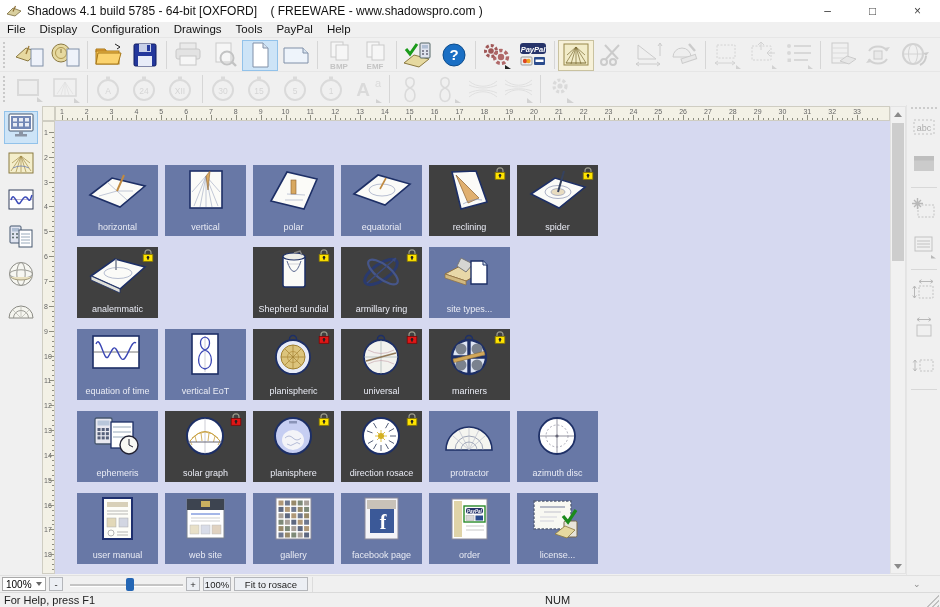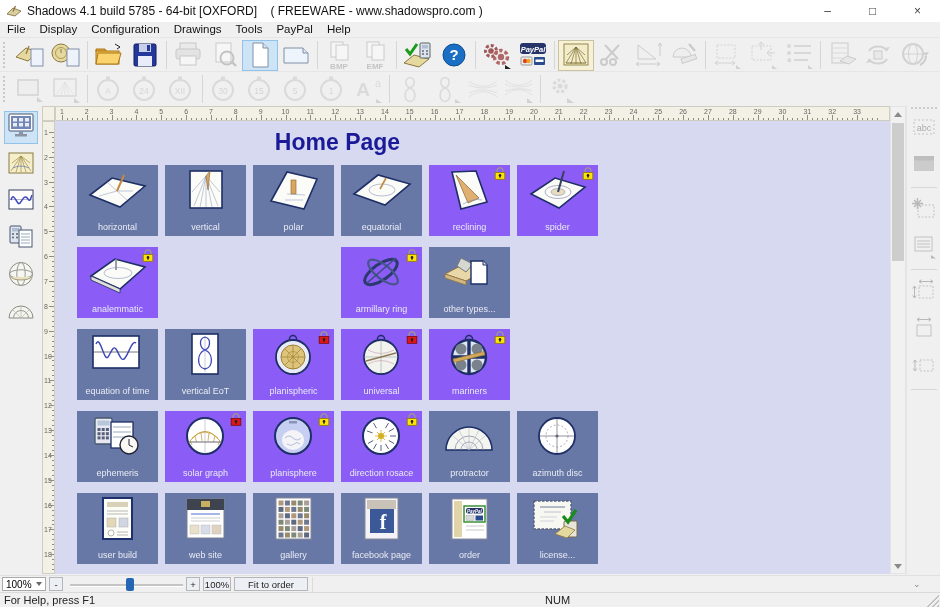--- a/index.html
+++ b/index.html
@@ -34,21 +34,21 @@
   .h-ruler{position:absolute;left:55px;top:106px;width:835px;height:15px;background:#f3f1e6;border:1px solid #cfcdc2;box-sizing:border-box;overflow:hidden;}
   .v-ruler{position:absolute;left:42px;top:121px;width:13px;height:453px;background:#f3f1e6;border:1px solid #cfcdc2;box-sizing:border-box;overflow:hidden;}
   .h-tick{position:absolute;bottom:0;width:1px;background:#8d8d80;}
   .v-tick{position:absolute;right:0;height:1px;background:#8d8d80;}
   .h-num{position:absolute;top:1px;font-size:7px;color:#666;transform:translateX(-50%);}
   .v-num{position:absolute;left:1px;font-size:7px;color:#666;transform:translateY(-50%);}
   .canvas{position:absolute;left:55px;top:121px;width:835px;height:453px;background:#d6d9f0;overflow:hidden;}
   .page-title{position:absolute;left:22px;top:8px;width:521px;text-align:center;font-size:23px;font-weight:bold;}
   
   .tile{position:absolute;width:81px;height:71px;background:#6878a6;cursor:pointer;border:0;padding:0;}
-  .tile.locked{background:#8b5cf6;}
+  .tile.locked{background:#404040;}
   .tile .t-icon{position:absolute;left:50%;top:3px;transform:translateX(-50%);}
   .tile .t-label{position:absolute;left:0;right:0;bottom:4px;text-align:center;font-size:9px;color:#e9ebf4;}
   .tile .lock{position:absolute;top:2px;right:3px;width:14px;height:13px;}
   
   .v-scroll{position:absolute;left:890px;top:106px;width:16px;height:468px;background:#f1f1f1;border:1px solid #e3e3e3;box-sizing:border-box;}
   .sc-arrow{position:absolute;left:0;width:14px;height:14px;display:flex;align-items:center;justify-content:center;}
   .sc-thumb{position:absolute;left:1px;width:12px;background:#cdcdcd;}
   
   .right-toolbar{position:absolute;left:906px;top:105px;width:34px;height:470px;background:#f0f0f0;border-left:1px solid #e5e5e5;}
   .rt-btn{position:absolute;left:2px;width:30px;height:30px;display:flex;align-items:center;justify-content:center;background:transparent;border:0;padding:0;}
@@ -851,21 +851,20 @@
     <div class="v-tick" style="top: 417.39px; width: 2.5px;"></div>
     <div class="v-tick" style="top: 422.36px; width: 2.5px;"></div>
     <div class="v-tick" style="top: 427.33px; width: 2.5px;"></div>
     <span class="v-num" style="top: 432.3px;">18</span>
     <div class="v-tick" style="top: 432.3px; width: 5px;"></div>
     <div class="v-tick" style="top: 437.27px; width: 2.5px;"></div>
     <div class="v-tick" style="top: 442.24px; width: 2.5px;"></div>
     <div class="v-tick" style="top: 447.21px; width: 2.5px;"></div>
   </div>
 <div class="canvas" id="canvas">
-  <div class="page-title" style="color: rgb(26, 26, 153);">Home Page</div>
 <button class="tile" style="left: 22px; top: 44px;">
       <span class="t-icon"><svg width="62" height="46" viewBox="0 0 62 46">
           <polygon points="3,27 25,10 58,18 33,39" fill="#fbfbf8" stroke="#1d2f66" stroke-width="1.6"></polygon>
           <path d="M30 23 L12 28 M30 23 L46 23 M30 23 L40 32 M30 23 L20 14" stroke="#9aa4c0" stroke-width=".6" fill="none"></path>
           <line x1="30" y1="23" x2="37" y2="7" stroke="#c08a40" stroke-width="2"></line>
         </svg></span>
       <span class="t-label">horizontal</span>
     </button>
     <button class="tile" style="left: 110px; top: 44px;">
       <span class="t-icon"><svg width="62" height="46" viewBox="0 0 62 46">
@@ -928,44 +927,60 @@
           <line x1="29" y1="20" x2="29" y2="9" stroke="#808898" stroke-width="1.6"></line>
         </svg></span>
       <span class="lock"><svg width="14" height="13" viewBox="0 0 14 13">
           <path d="M4 5.5 V3.8 a3 3 0 0 1 6 0 V5.5" fill="none" stroke="#9a9a8a" stroke-width="1.2"></path>
           <rect x="2.2" y="5.5" width="9.6" height="6.8" fill="#ffe400" stroke="#8a7a00" stroke-width=".8"></rect>
           <circle cx="7" cy="8.4" r="1.3" fill="#222"></circle>
           <rect x="6.4" y="8.8" width="1.2" height="2" fill="#222"></rect>
         </svg></span>
       <span class="t-label">analemmatic</span>
     </button>
-    <button class="tile locked" style="left: 286px; top: 126px;">
-      <span class="t-icon"><svg width="62" height="46" viewBox="0 0 62 46">
-          <ellipse cx="30" cy="22" rx="19" ry="8" transform="rotate(-35 30 22)" fill="none" stroke="#2a3a6e" stroke-width="3"></ellipse>
-          <ellipse cx="32" cy="22" rx="18" ry="7" transform="rotate(38 32 22)" fill="none" stroke="#46568a" stroke-width="2.2"></ellipse>
-          <line x1="16" y1="33" x2="45" y2="8" stroke="#3a4a7e" stroke-width="1.4"></line>
-          <polygon points="45,8 41,9 44,12" fill="#3a4a7e"></polygon>
+    <button class="tile locked" style="left: 198px; top: 126px;">
+      <span class="t-icon"><svg width="62" height="46" viewBox="0 0 62 46">
+          <rect x="20" y="6" width="22" height="31" rx="2" fill="#fbfbf8" stroke="#1d2f66" stroke-width="1.5"></rect>
+          <ellipse cx="31" cy="6.5" rx="11" ry="3.5" fill="#efefe8" stroke="#1d2f66" stroke-width="1.2"></ellipse>
+          <path d="M24 11 Q31 32 38 11" fill="none" stroke="#5a6890" stroke-width="1"></path>
+          <path d="M31 3 l6 -2 2 4" fill="none" stroke="#888" stroke-width="1.4"></path>
+          <line x1="24" y1="14" x2="38" y2="14" stroke="#aab" stroke-width=".5"></line>
         </svg></span>
       <span class="lock"><svg width="14" height="13" viewBox="0 0 14 13">
           <path d="M4 5.5 V3.8 a3 3 0 0 1 6 0 V5.5" fill="none" stroke="#9a9a8a" stroke-width="1.2"></path>
           <rect x="2.2" y="5.5" width="9.6" height="6.8" fill="#ffe400" stroke="#8a7a00" stroke-width=".8"></rect>
           <circle cx="7" cy="8.4" r="1.3" fill="#222"></circle>
           <rect x="6.4" y="8.8" width="1.2" height="2" fill="#222"></rect>
         </svg></span>
+      <span class="t-label">Shepherd sundial</span>
+    </button>
+    <button class="tile locked" style="left: 286px; top: 126px;">
+      <span class="t-icon"><svg width="62" height="46" viewBox="0 0 62 46">
+          <ellipse cx="30" cy="22" rx="19" ry="8" transform="rotate(-35 30 22)" fill="none" stroke="#2a3a6e" stroke-width="3"></ellipse>
+          <ellipse cx="32" cy="22" rx="18" ry="7" transform="rotate(38 32 22)" fill="none" stroke="#46568a" stroke-width="2.2"></ellipse>
+          <line x1="16" y1="33" x2="45" y2="8" stroke="#3a4a7e" stroke-width="1.4"></line>
+          <polygon points="45,8 41,9 44,12" fill="#3a4a7e"></polygon>
+        </svg></span>
+      <span class="lock"><svg width="14" height="13" viewBox="0 0 14 13">
+          <path d="M4 5.5 V3.8 a3 3 0 0 1 6 0 V5.5" fill="none" stroke="#9a9a8a" stroke-width="1.2"></path>
+          <rect x="2.2" y="5.5" width="9.6" height="6.8" fill="#ffe400" stroke="#8a7a00" stroke-width=".8"></rect>
+          <circle cx="7" cy="8.4" r="1.3" fill="#222"></circle>
+          <rect x="6.4" y="8.8" width="1.2" height="2" fill="#222"></rect>
+        </svg></span>
       <span class="t-label">armillary ring</span>
     </button>
     <button class="tile" style="left: 374px; top: 126px;">
       <span class="t-icon"><svg width="62" height="46" viewBox="0 0 62 46">
           <polygon points="6,24 27,13 46,20 27,31" fill="#e8d8a8" stroke="#907040" stroke-width="1"></polygon>
           <polygon points="6,24 27,31 27,35 6,28" fill="#d0b880" stroke="#907040" stroke-width=".7"></polygon>
           <polygon points="22,8 34,14 27,22 18,16" fill="#d6d6d2" stroke="#777"></polygon>
           <path d="M32 11 h12 l4 4 v19 h-16 z" fill="#ffffff" stroke="#1d2f66" stroke-width="1.4"></path>
           <path d="M44 11 v4 h4" fill="#d8e4f0" stroke="#1d2f66" stroke-width="1"></path>
         </svg></span>
-      <span class="t-label">other types...</span>
+      <span class="t-label">site types...</span>
     </button>
     <button class="tile" style="left: 22px; top: 208px;">
       <span class="t-icon"><svg width="62" height="46" viewBox="0 0 62 46">
           <rect x="6" y="4" width="46" height="32" fill="#ffffff" stroke="#1d2f66" stroke-width="1.6"></rect>
           <line x1="6" y1="20" x2="52" y2="20" stroke="#555" stroke-width=".8"></line>
           <path d="M9 12 C13 2 17 30 21 25 C24 21 26 13 29 17 C32 21 34 31 38 26 C42 21 45 8 49 11" stroke="#3a46b4" fill="none" stroke-width="1.4"></path>
         </svg></span>
       <span class="t-label">equation of time</span>
     </button>
     <button class="tile" style="left: 110px; top: 208px;">
@@ -1130,21 +1145,21 @@
           <rect x="16" y="2" width="29" height="41" fill="#fdfdf8" stroke="#1e2f6e" stroke-width="2"></rect>
           <rect x="20" y="6" width="21" height="5" fill="#d8d0b8"></rect>
           <line x1="20" y1="15" x2="41" y2="15" stroke="#999" stroke-width=".7"></line>
           <line x1="20" y1="18" x2="41" y2="18" stroke="#999" stroke-width=".7"></line>
           <rect x="20" y="22" width="9" height="9" fill="#e2d8b8" stroke="#aaa" stroke-width=".5"></rect>
           <rect x="32" y="22" width="9" height="9" fill="#d2d6e2" stroke="#aaa" stroke-width=".5"></rect>
           <circle cx="24" cy="37" r="3" fill="none" stroke="#999" stroke-width=".7"></circle>
           <line x1="30" y1="36" x2="41" y2="36" stroke="#999" stroke-width=".7"></line>
           <line x1="30" y1="39" x2="41" y2="39" stroke="#999" stroke-width=".7"></line>
         </svg></span>
-      <span class="t-label">user build</span>
+      <span class="t-label">user manual</span>
     </button>
     <button class="tile" style="left: 110px; top: 372px;">
       <span class="t-icon"><svg width="62" height="46" viewBox="0 0 62 46">
           <rect x="12" y="3" width="37" height="39" fill="#ffffff" stroke="#78808e" stroke-width="1"></rect>
           <rect x="12" y="3" width="37" height="11" fill="#3d4450"></rect>
           <rect x="26" y="5" width="9" height="6" fill="#c8b060"></rect>
           <line x1="16" y1="18" x2="45" y2="18" stroke="#4a6fd0" stroke-width="1"></line>
           <line x1="16" y1="22" x2="45" y2="22" stroke="#bbb" stroke-width=".7"></line>
           <line x1="16" y1="25" x2="45" y2="25" stroke="#bbb" stroke-width=".7"></line>
           <rect x="15" y="29" width="9" height="9" fill="#e8e0c8" stroke="#bbb" stroke-width=".5"></rect>
@@ -1300,21 +1315,21 @@
     <span class="dd">
         <span class="dd-tri"></span>
       </span>
   </div>
   <button class="zbtn" style="left:49px;width:14px;">-</button>
   <div class="z-track">
     <div class="z-thumb" style="left:56px;"></div>
   </div>
   <button class="zbtn" style="left:186px;width:14px;">+</button>
   <button class="zbtn" style="left:203px;width:28px;">100%</button>
-  <button class="zbtn" style="left:234px;width:74px;">Fit to order</button>
+  <button class="zbtn" style="left:234px;width:74px;">Fit to rosace</button>
   <div class="z-div"></div>
   <div class="z-chev">⌄</div>
 </div>
 
 <div class="statusbar">
   <span class="sb-msg">For Help, press F1</span>
   <span class="sb-num">NUM</span>
   <div class="sb-grip"></div>
 </div>
 

